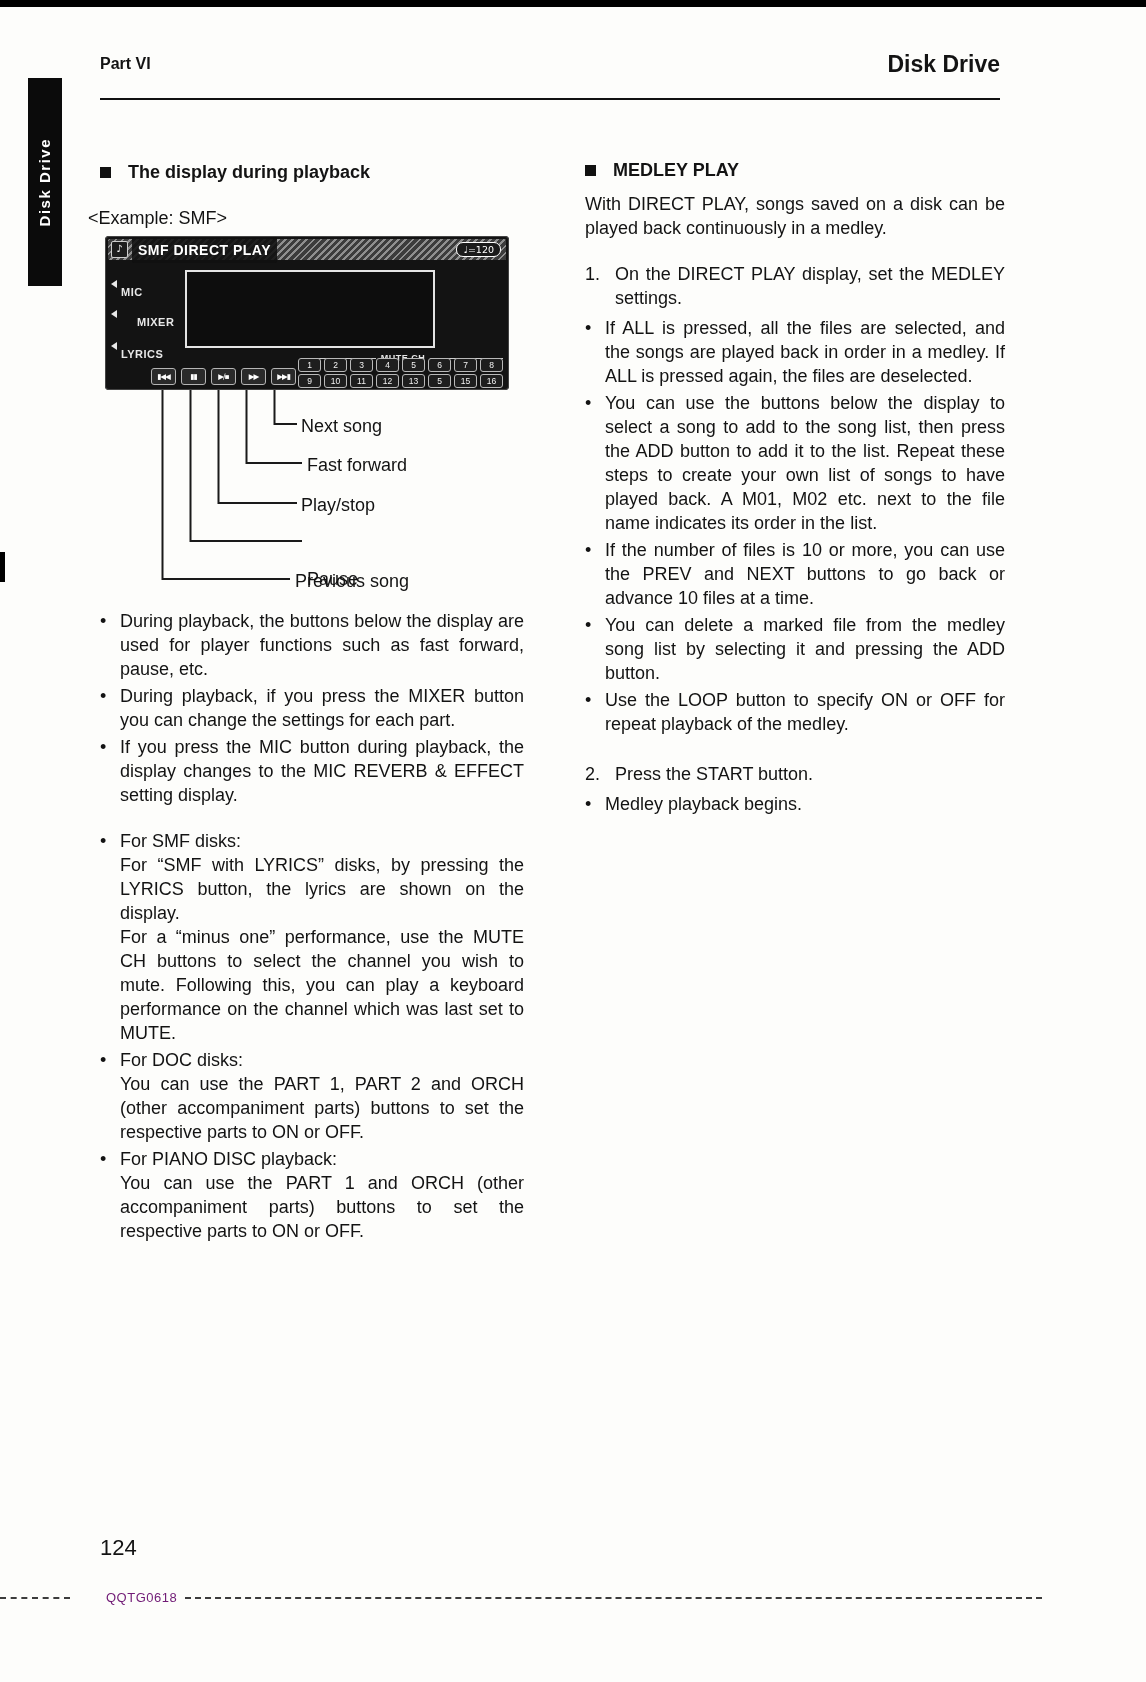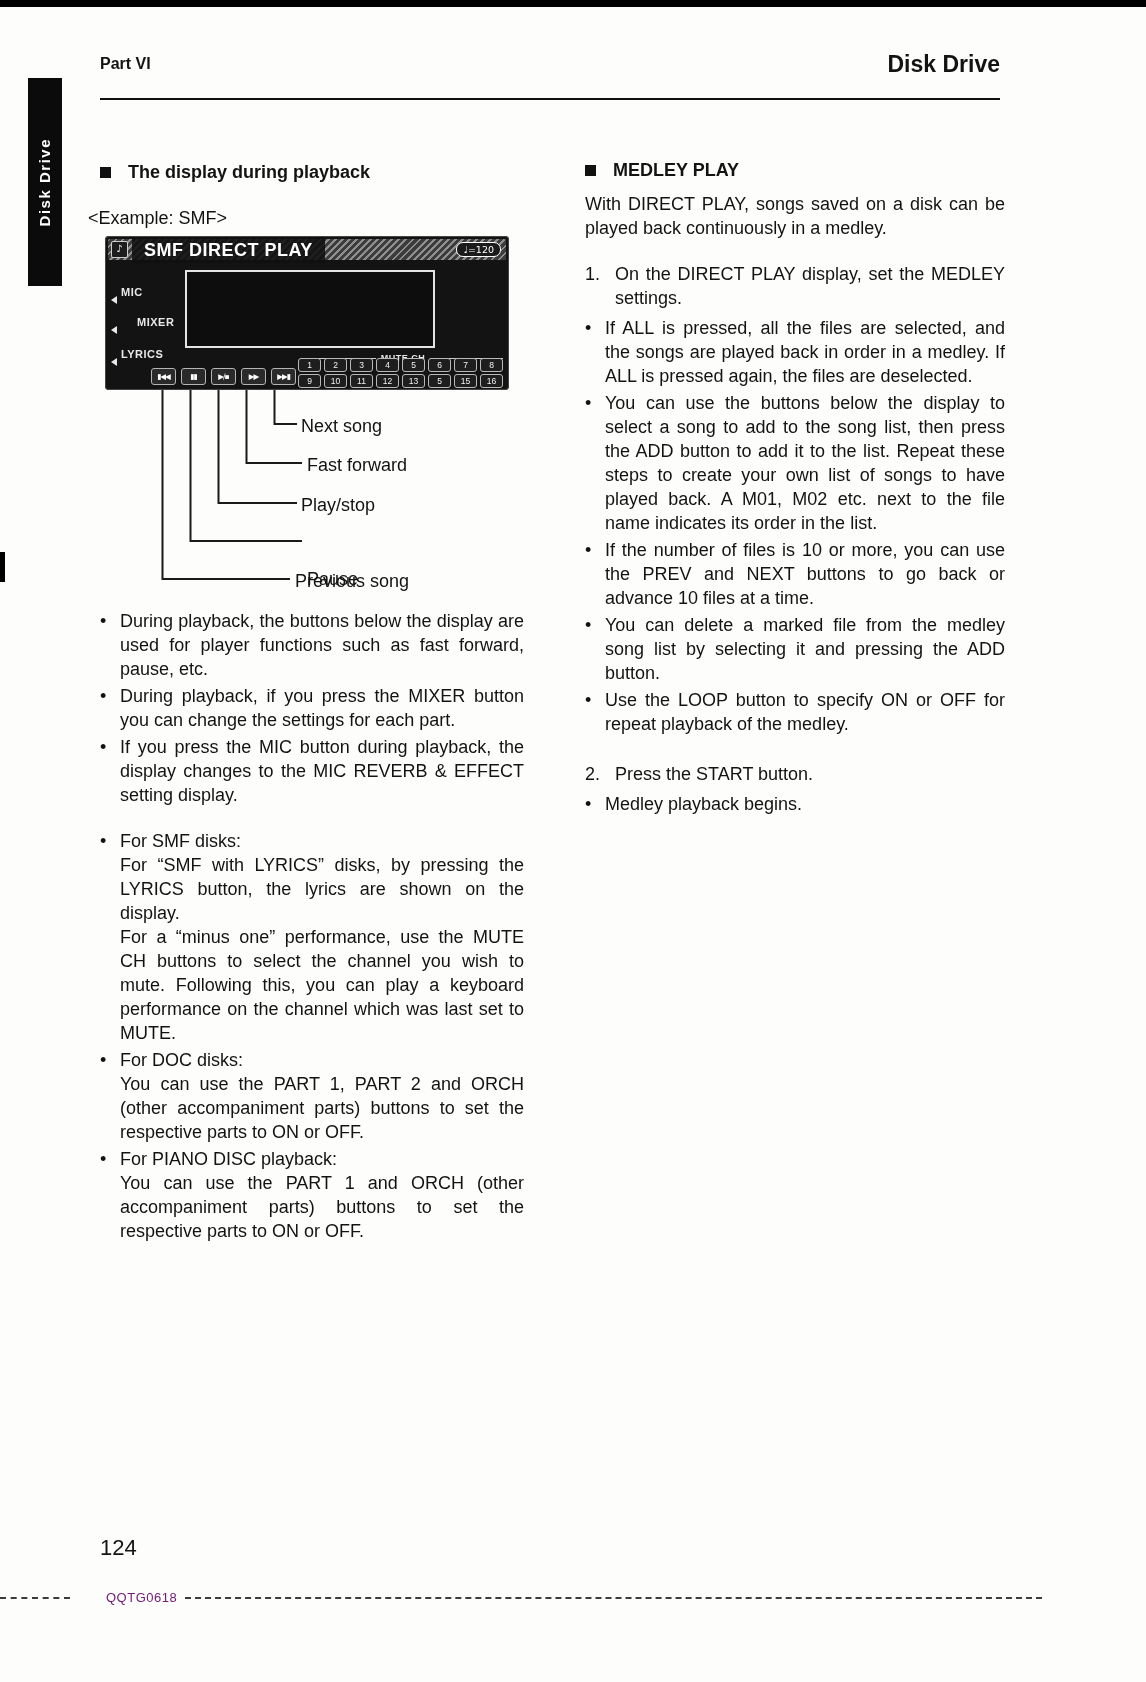--- a/index.html
+++ b/index.html
@@ -42,29 +42,29 @@
     position:absolute; left:3px; right:3px; top:3px; height:21px;
     background:repeating-linear-gradient(135deg,#8f8f8f 0 2px,#3c3c3c 2px 5px);
     display:flex; align-items:center; border-radius:2px;
   }
   .lcd-icon {
     width:15px; height:15px; margin-left:3px; background:#1d1d1d; border:1px solid #cfcfcf;
     color:#fff; font-size:10px; line-height:14px; text-align:center; border-radius:2px;
     font-family:"DejaVu Sans",sans-serif; flex:0 0 15px;
   }
   .lcd-title {
-    margin-left:4px; color:#fff; font-weight:bold; font-size:18px;
-    background:rgba(16,16,16,.88); padding:1px 12px; border-radius:2px; letter-spacing:.5px;
+    margin-left:4px; color:#fff; font-weight:bold; font-size:14px;
+    background:rgba(16,16,16,.88); padding:1px 6px; border-radius:2px; letter-spacing:.5px;
   }
   .lcd-tempo {
     margin-left:auto; margin-right:5px; color:#fff; font-size:9.5px; line-height:13px;
     border:1px solid #fff; border-radius:7px; background:#1b1b1b; padding:0 6px;
     font-family:"DejaVu Sans",sans-serif;
   }
-  .lcd-tab { position:absolute; left:6px; display:flex; align-items:flex-end; gap:4px;
+  .lcd-tab { position:absolute; left:6px; display:flex; align-items:flex-start; gap:4px;
     color:#e8e8e8; font-size:11px; font-weight:bold; letter-spacing:.5px; }
   .tri { width:0; height:0; border-top:4px solid transparent; border-bottom:4px solid transparent; border-right:6px solid #e8e8e8; }
   .tab-0 { top:44px; } .tab-1 { top:74px;gap:20px; } .tab-2 { top:106px; }
   .lcd-screenbox { position:absolute; left:80px; top:34px; width:246px; height:74px;
     border:2px solid #e4e4e4; background:#0d0d0d; }
   .mute-row { position:absolute; left:198px; right:6px; top:110px; display:flex; align-items:center; gap:5px; }
   .mline { flex:1; height:1px; background:#cfcfcf; }
   .mute-label { color:#e6e6e6; font-size:9px; font-weight:bold; letter-spacing:.5px; }
   .ch-row { position:absolute; right:6px; display:flex; gap:3px; }
   .row1 { top:122px; } .row2 { top:138px; }

